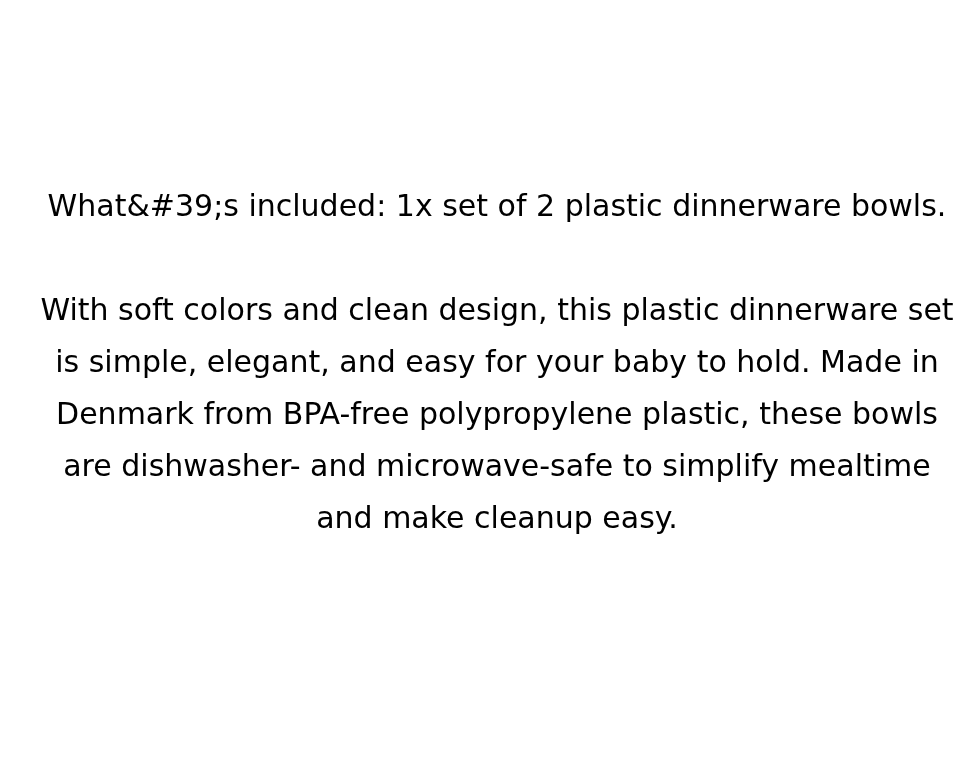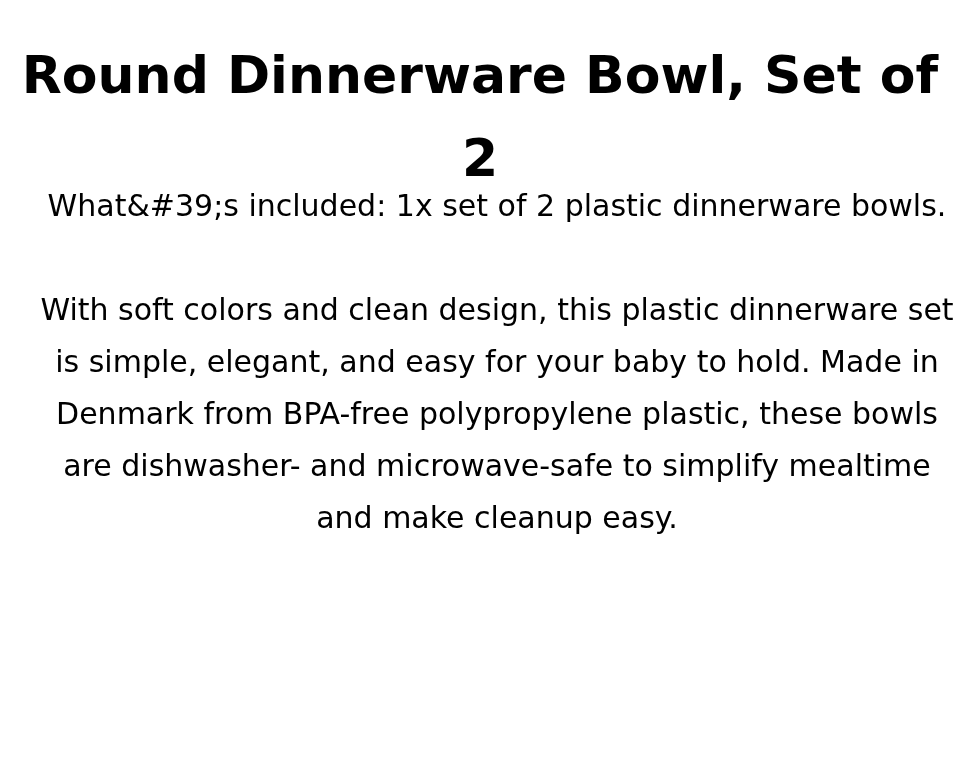--- a/index.html
+++ b/index.html
@@ -53,20 +53,19 @@
     text-align: center;
     font-size: 30px;
     line-height: 42px;
   }
 </style>
 </head>
 <body>
 
 <div class="page">
 
-  <h1 class="product-title">Round Dinnerware Bowl, Set of 2</h1>
 
   <p class="description">What&amp;#39;s included: 1x set of 2 plastic dinnerware bowls.
 
 With soft colors and clean design, this plastic dinnerware set is simple, elegant, and easy for your baby to hold. Made in Denmark from BPA-free polypropylene plastic, these bowls are dishwasher- and microwave-safe to simplify mealtime and make cleanup easy.</p>
 
 
 </div>
 
 </body></html>

